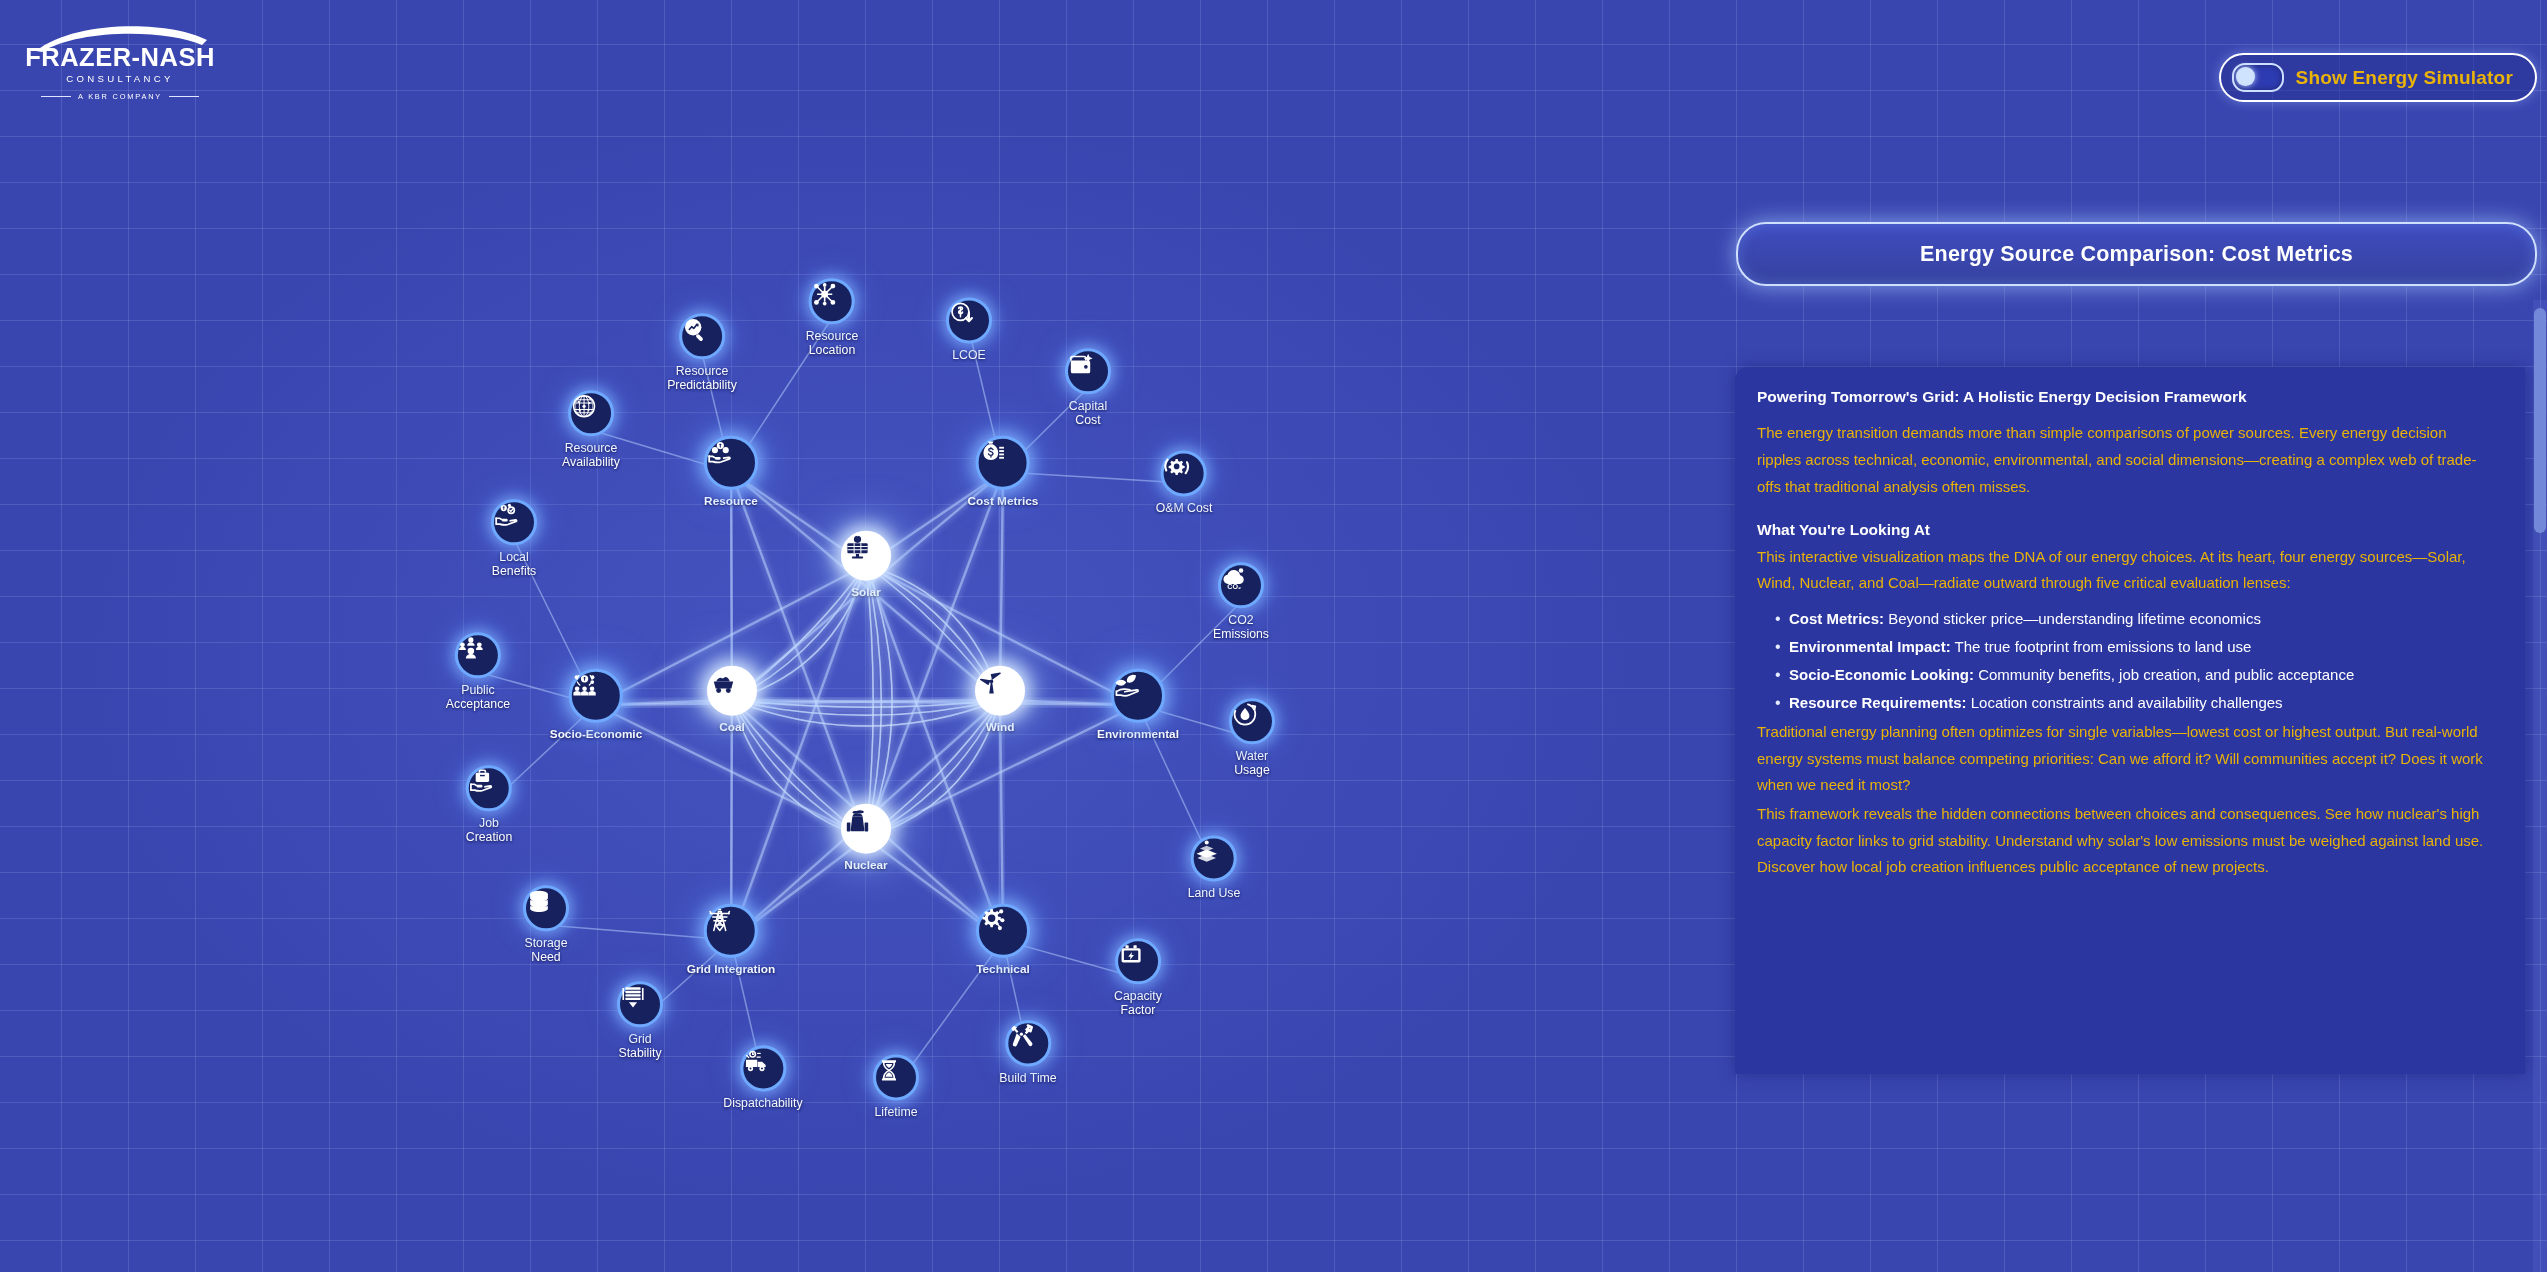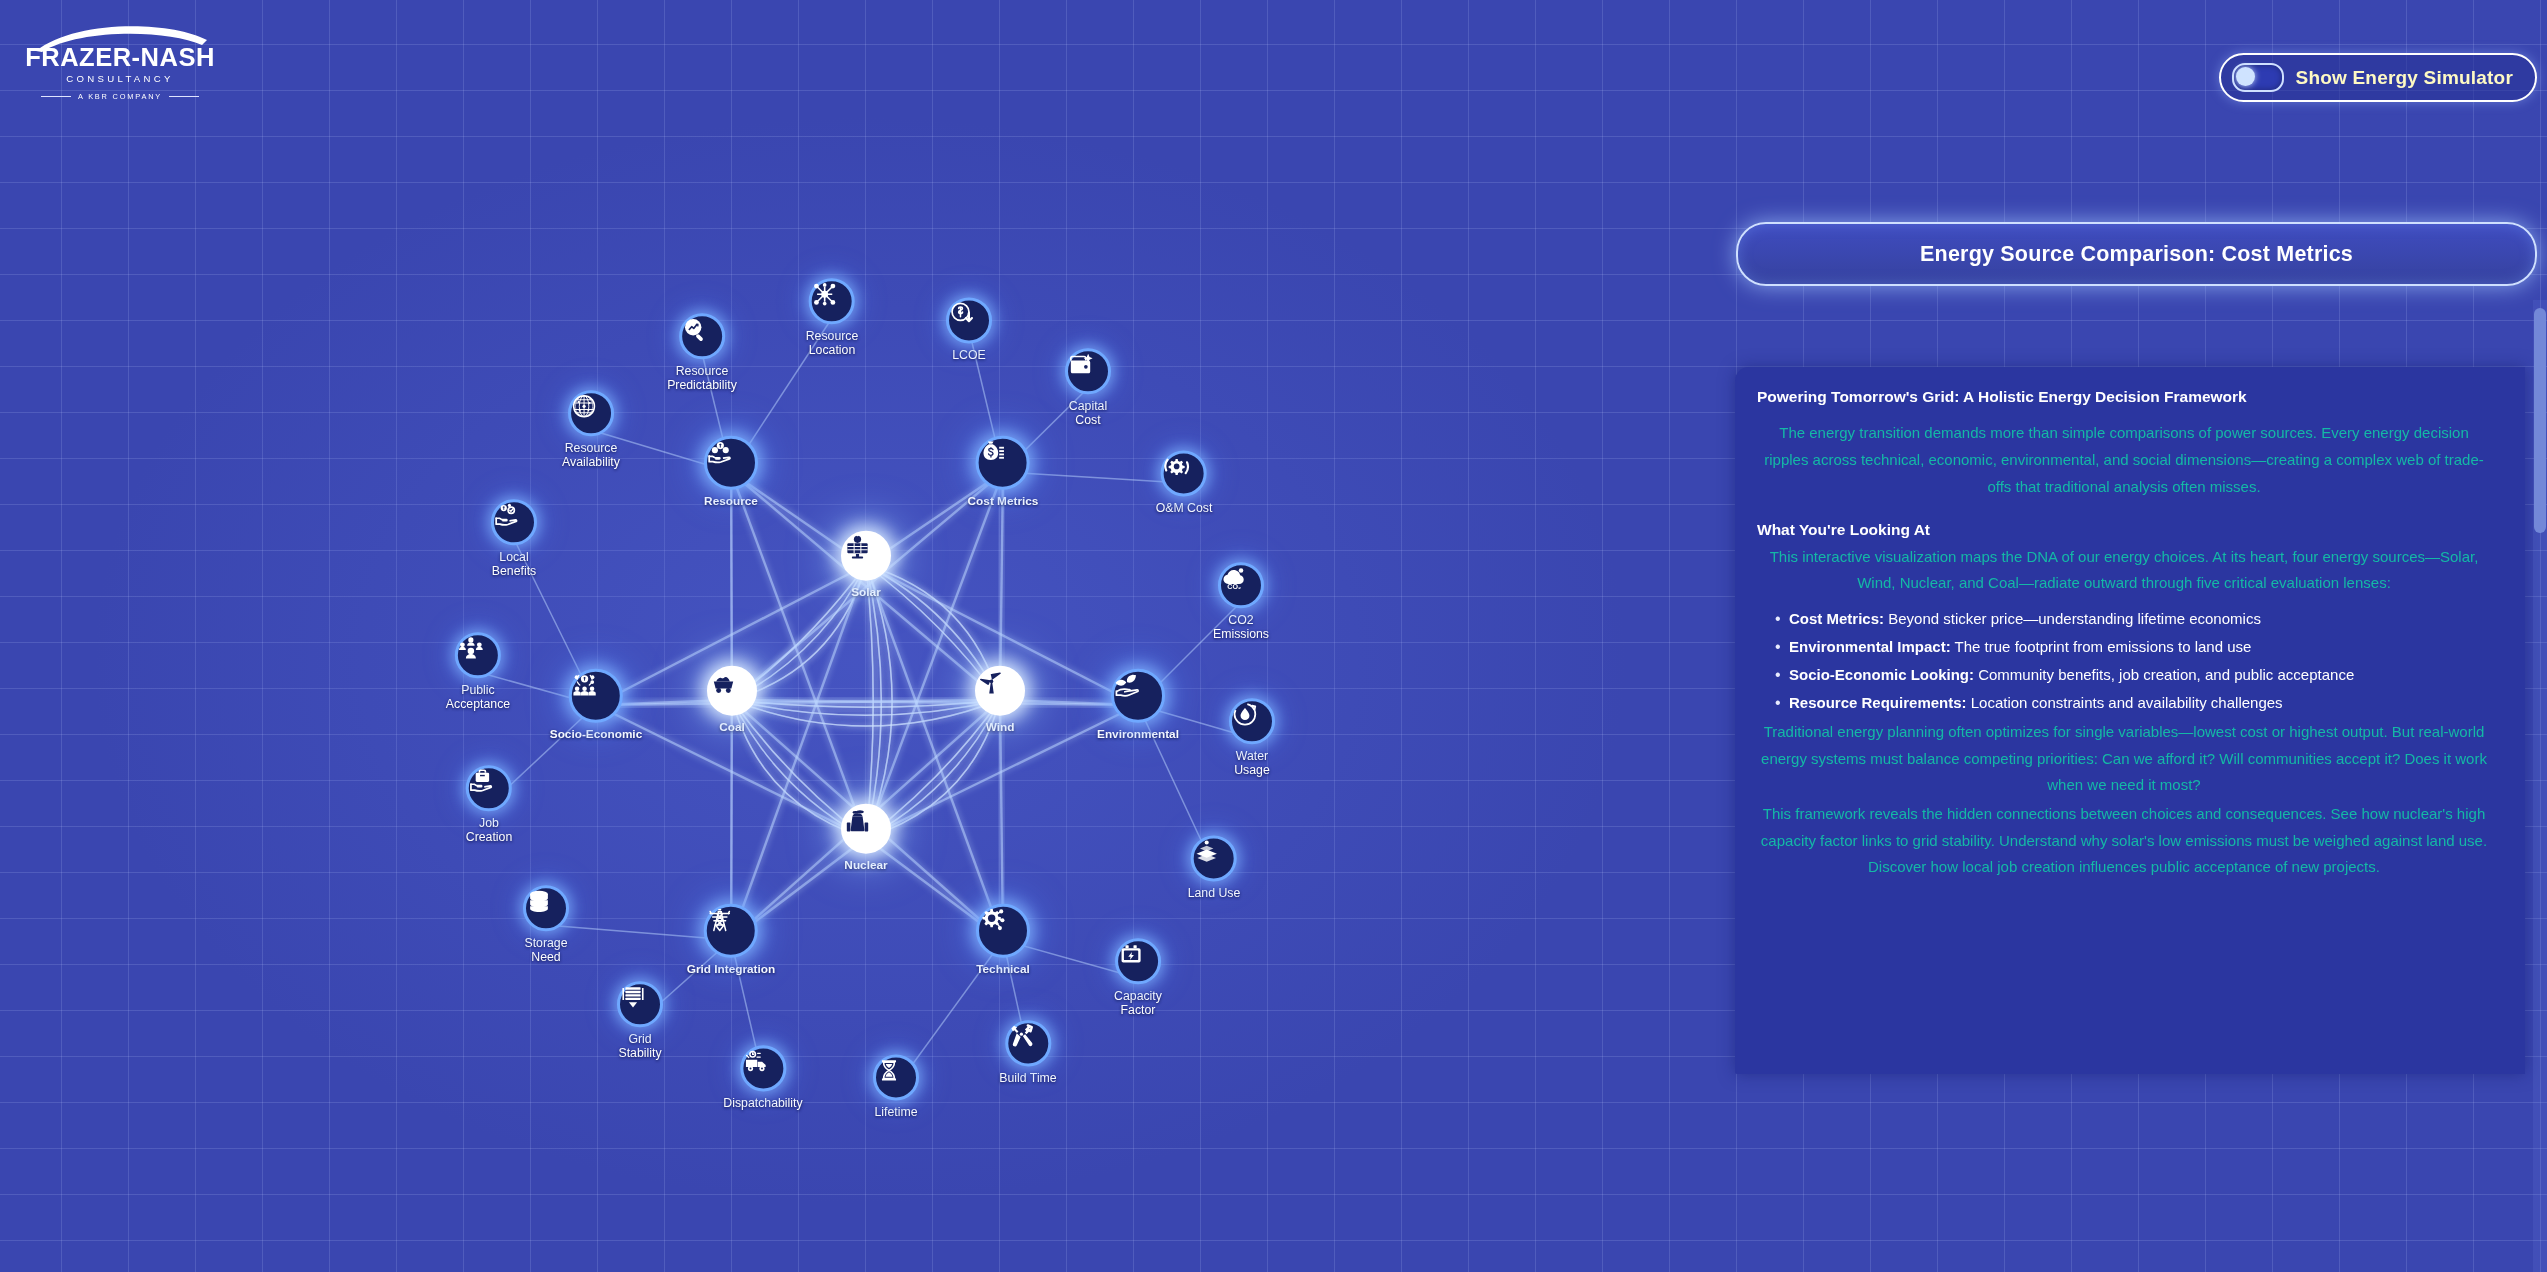--- a/index.html
+++ b/index.html
@@ -56,21 +56,21 @@
   #sim-toggle .track{
     width:48px;height:25px;border-radius:13px;
     background:#2d3bb2;border:2px solid #cfe0ff;
     position:relative;flex:none;
     box-shadow:inset 0 0 6px rgba(0,0,0,.35);
   }
   #sim-toggle .knob{
     position:absolute;left:2px;top:2px;width:19px;height:19px;border-radius:50%;
     background:#cfe3ff;box-shadow:0 0 6px rgba(210,230,255,.9);
   }
-  #sim-toggle .lbl{font-size:19px;font-weight:bold;color:#fef9c3;white-space:nowrap;letter-spacing:.2px;}
+  #sim-toggle .lbl{font-size:19px;font-weight:bold;color:#eab308;white-space:nowrap;letter-spacing:.2px;}
 
   
   #right-col{position:absolute;left:1728px;top:0;width:819px;height:1272px;}
   #panel-title{
     position:absolute;left:8px;top:222px;width:797px;height:60px;
     border:2px solid #cfe0ff;border-radius:30px;
     background:linear-gradient(180deg,#3f4cc0 0%,#36429f 100%);
     box-shadow:0 0 22px rgba(160,195,255,.75), inset 0 0 14px rgba(120,160,255,.35);
     display:flex;align-items:center;justify-content:center;
   }
@@ -78,21 +78,21 @@
   #info-panel{
     position:absolute;left:7px;top:367px;width:790px;height:707px;
     background:#2b36a0;
     border-top-left-radius:14px;border-bottom-left-radius:2px;
     overflow:hidden;
     box-shadow:0 0 16px rgba(20,30,110,.5);
   }
   #info-inner{padding:18px 34px 0 22px;}
   #info-panel h3{font-size:15.5px;font-weight:bold;margin:0 0 2px 0;line-height:1.5;}
   #info-panel h4{font-size:15.5px;font-weight:bold;margin:18px 0 1px 0;line-height:1.5;}
-  #info-panel p{font-size:15px;line-height:1.78;margin:12px 0 0 0;color:#14b8a6;text-align:center;}
+  #info-panel p{font-size:15px;line-height:1.78;margin:12px 0 0 0;color:#eab308;}
   #info-panel p.tight{margin-top:2px;}
   #info-panel ul{margin:10px 0 0 0;padding-left:20px;list-style:none;}
   #info-panel ul li{font-size:15px;line-height:1.6;margin-bottom:4px;position:relative;padding-left:12px;}
   #info-panel ul li::before{content:"•";position:absolute;left:-2px;top:-1px;color:#e7ebff;font-size:16px;}
   #info-panel ul li b{font-weight:bold;}
   
   #scroll-track{position:absolute;right:0;top:300px;width:14px;height:972px;background:rgba(120,150,240,.13);}
   #scroll-thumb{position:absolute;left:1px;top:8px;width:12px;height:225px;border-radius:6px;background:#7388d8;}
 
   

